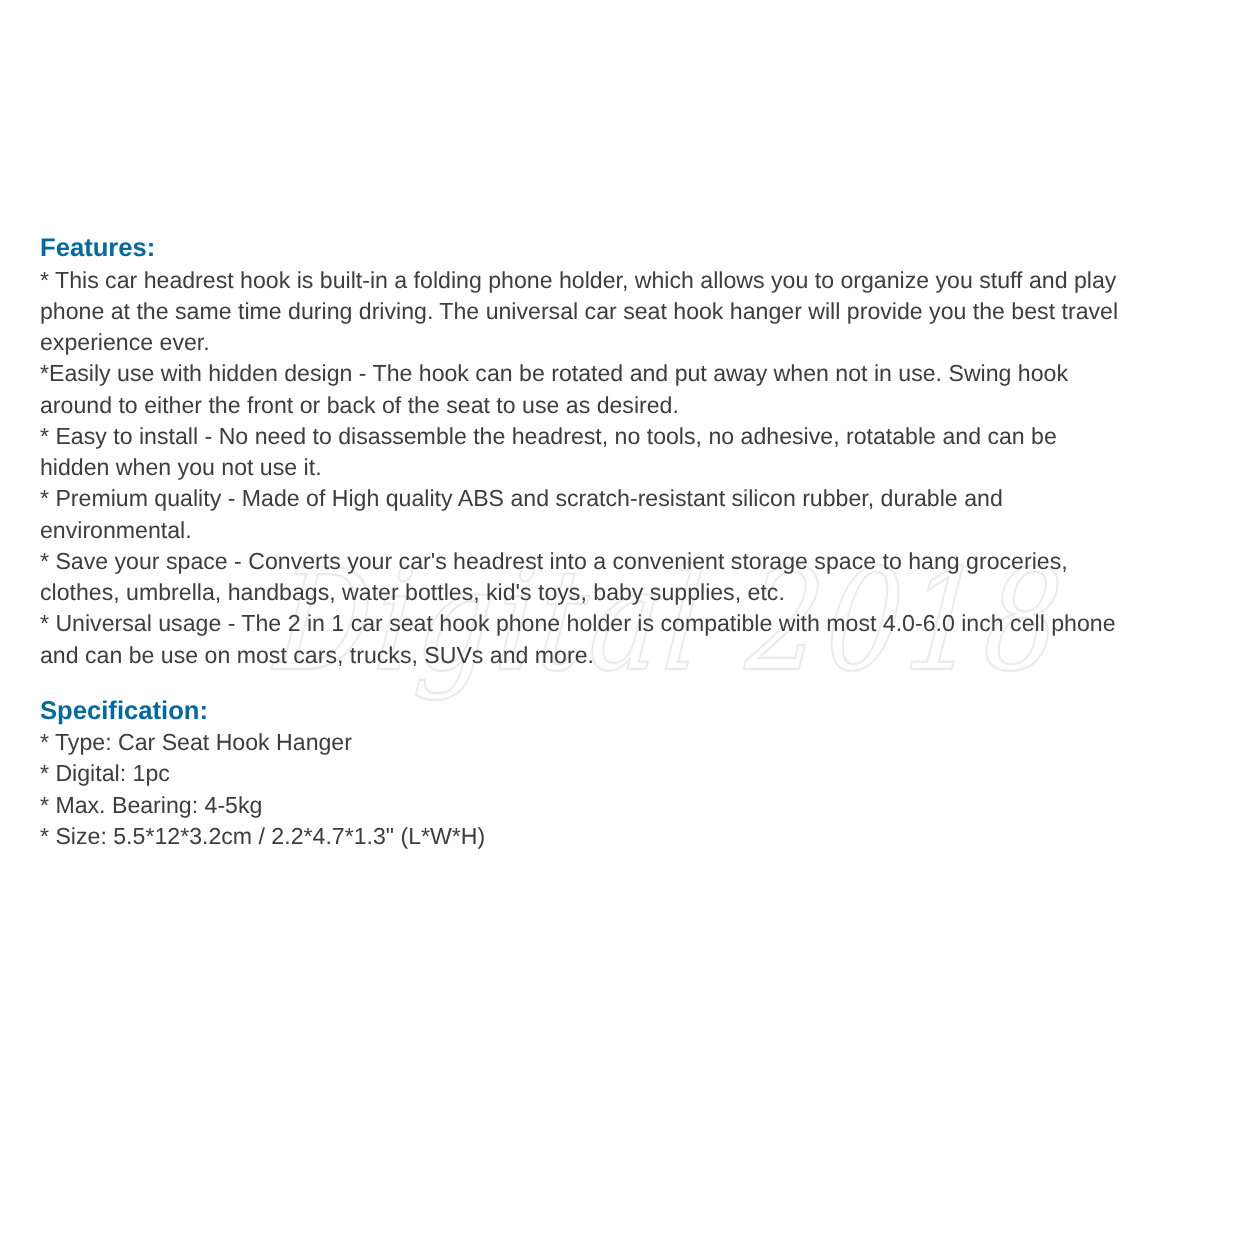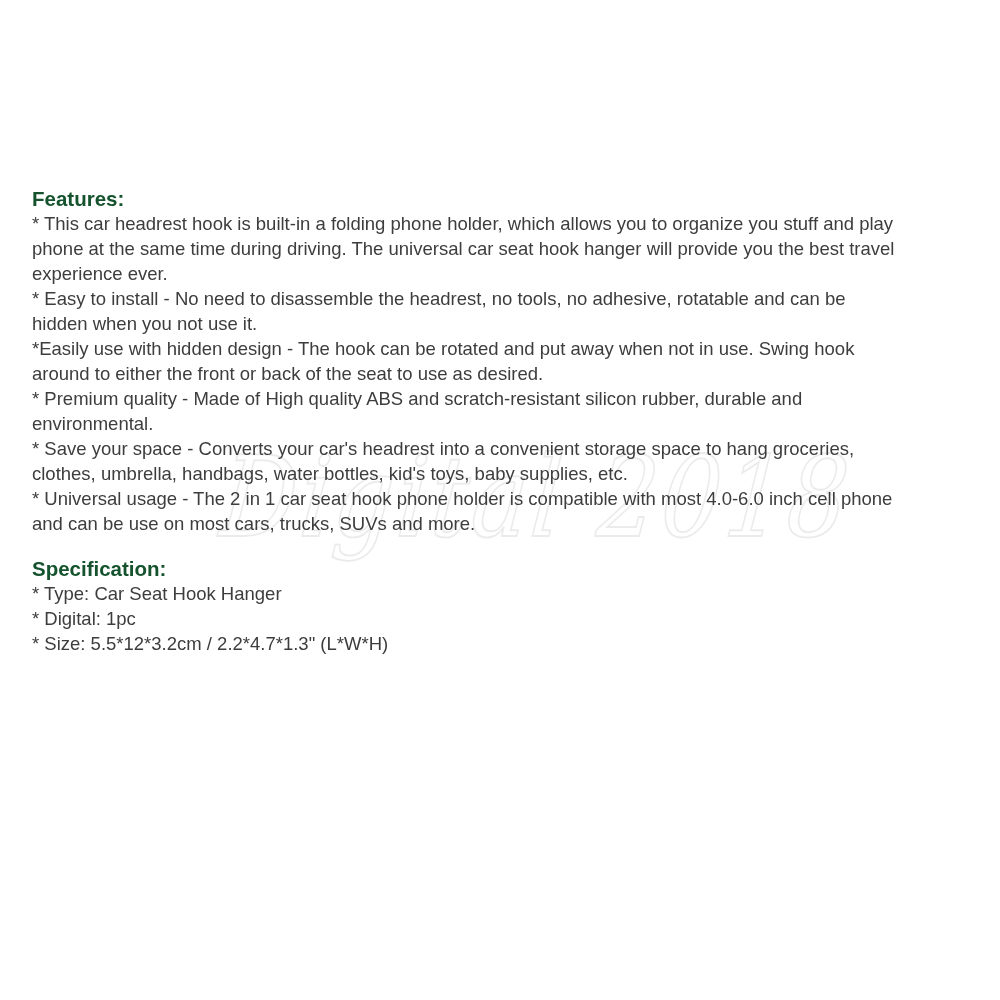--- a/index.html
+++ b/index.html
@@ -42,21 +42,21 @@
     z-index: 1;
     color: #3d3d3d;
     font-size: 18.5px;
     line-height: 25px;
   }
   .section-heading {
     margin: 0;
     font-size: 20.5px;
     line-height: 25px;
     font-weight: bold;
-    color: #14532d;
+    color: #0369a1;
   }
   .section-heading.spec {
     margin-top: 20px;
   }
   .item {
     margin: 0;
     white-space: pre-wrap;
   }
 </style>
 </head>
@@ -66,31 +66,32 @@
 
   <div class="watermark">Digital 2018</div>
 
   <div class="content">
 
     <h2 class="section-heading">Features:</h2>
 
     <p class="item">* This car headrest hook is built-in a folding phone holder, which allows you to organize you stuff and play
 phone at the same time during driving. The universal car seat hook hanger will provide you the best travel
 experience ever.</p>
+    <p class="item">*Easily use with hidden design - The hook can be rotated and put away when not in use. Swing hook
+around to either the front or back of the seat to use as desired.</p>
     <p class="item">* Easy to install - No need to disassemble the headrest, no tools, no adhesive, rotatable and can be
 hidden when you not use it.</p>
-    <p class="item">*Easily use with hidden design - The hook can be rotated and put away when not in use. Swing hook
-around to either the front or back of the seat to use as desired.</p>
     <p class="item">* Premium quality - Made of High quality ABS and scratch-resistant silicon rubber, durable and
 environmental.</p>
     <p class="item">* Save your space - Converts your car's headrest into a convenient storage space to hang groceries,
 clothes, umbrella, handbags, water bottles, kid's toys, baby supplies, etc.</p>
     <p class="item">* Universal usage - The 2 in 1 car seat hook phone holder is compatible with most 4.0-6.0 inch cell phone
 and can be use on most cars, trucks, SUVs and more.</p>
 
     <h2 class="section-heading spec">Specification:</h2>
 
     <p class="item">* Type: Car Seat Hook Hanger</p>
     <p class="item">* Digital: 1pc</p>
+    <p class="item">* Max. Bearing: 4-5kg</p>
     <p class="item">* Size: 5.5*12*3.2cm / 2.2*4.7*1.3" (L*W*H)</p>
 
   </div>
 </div>
 
 </body></html>

